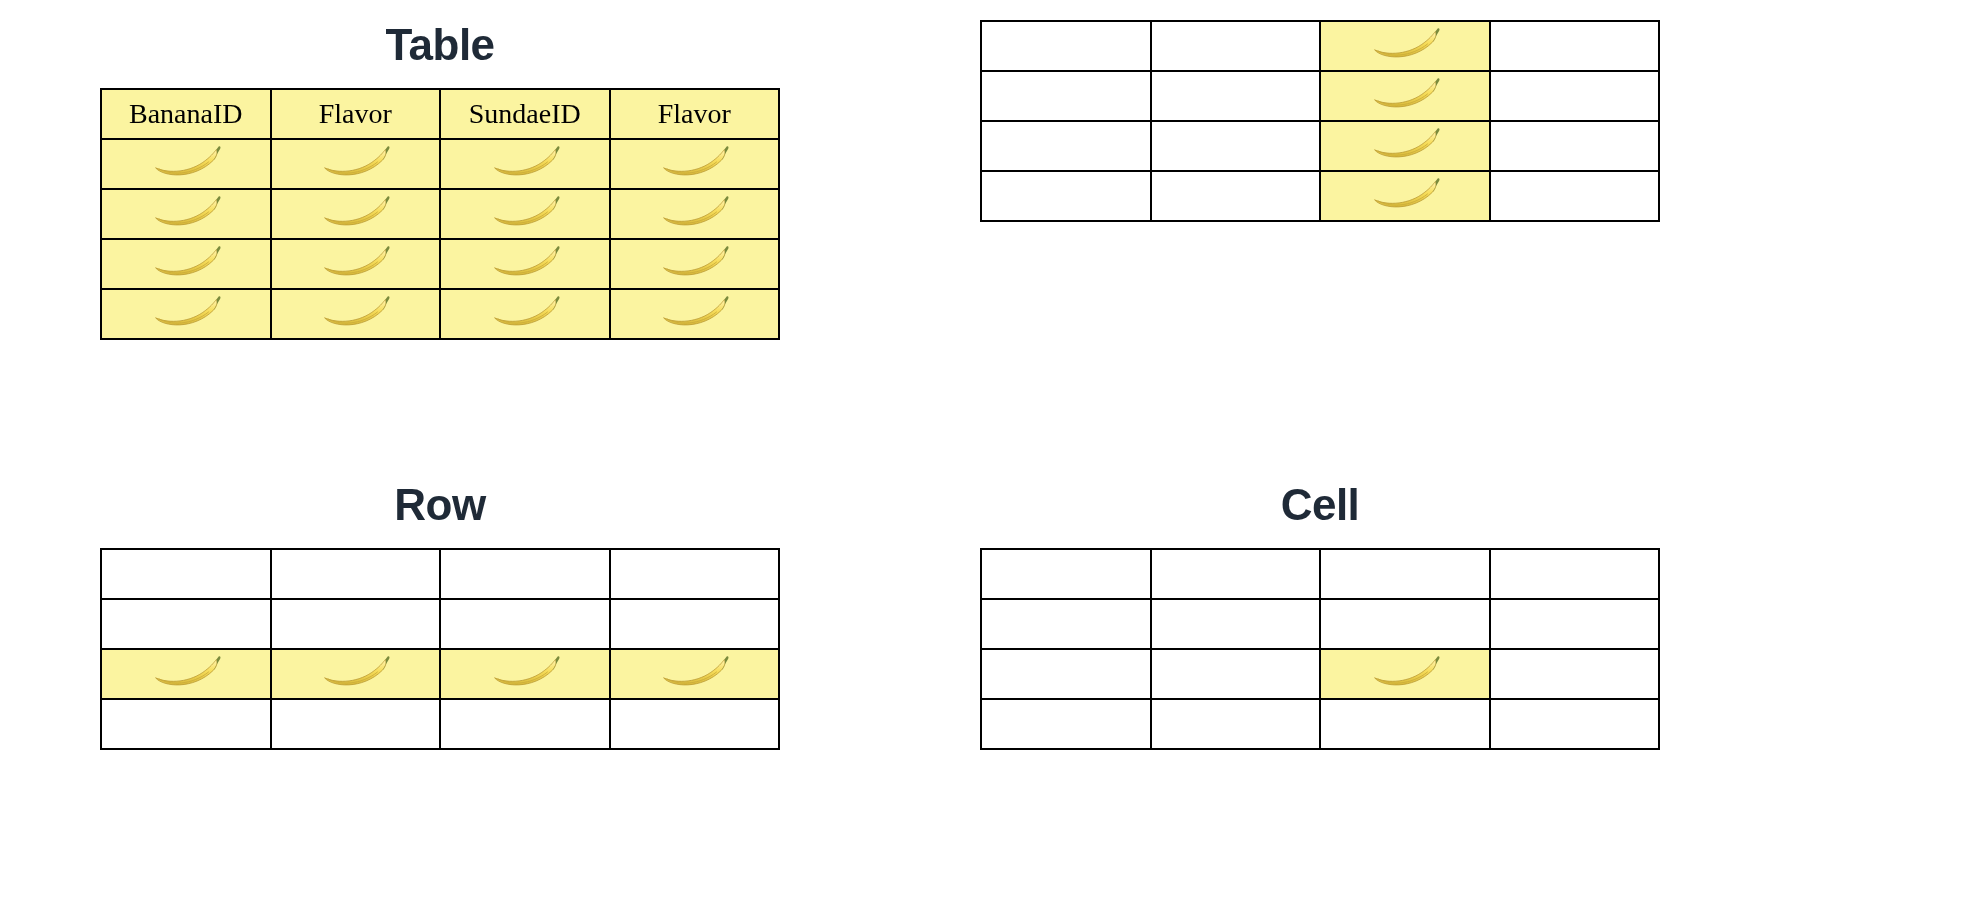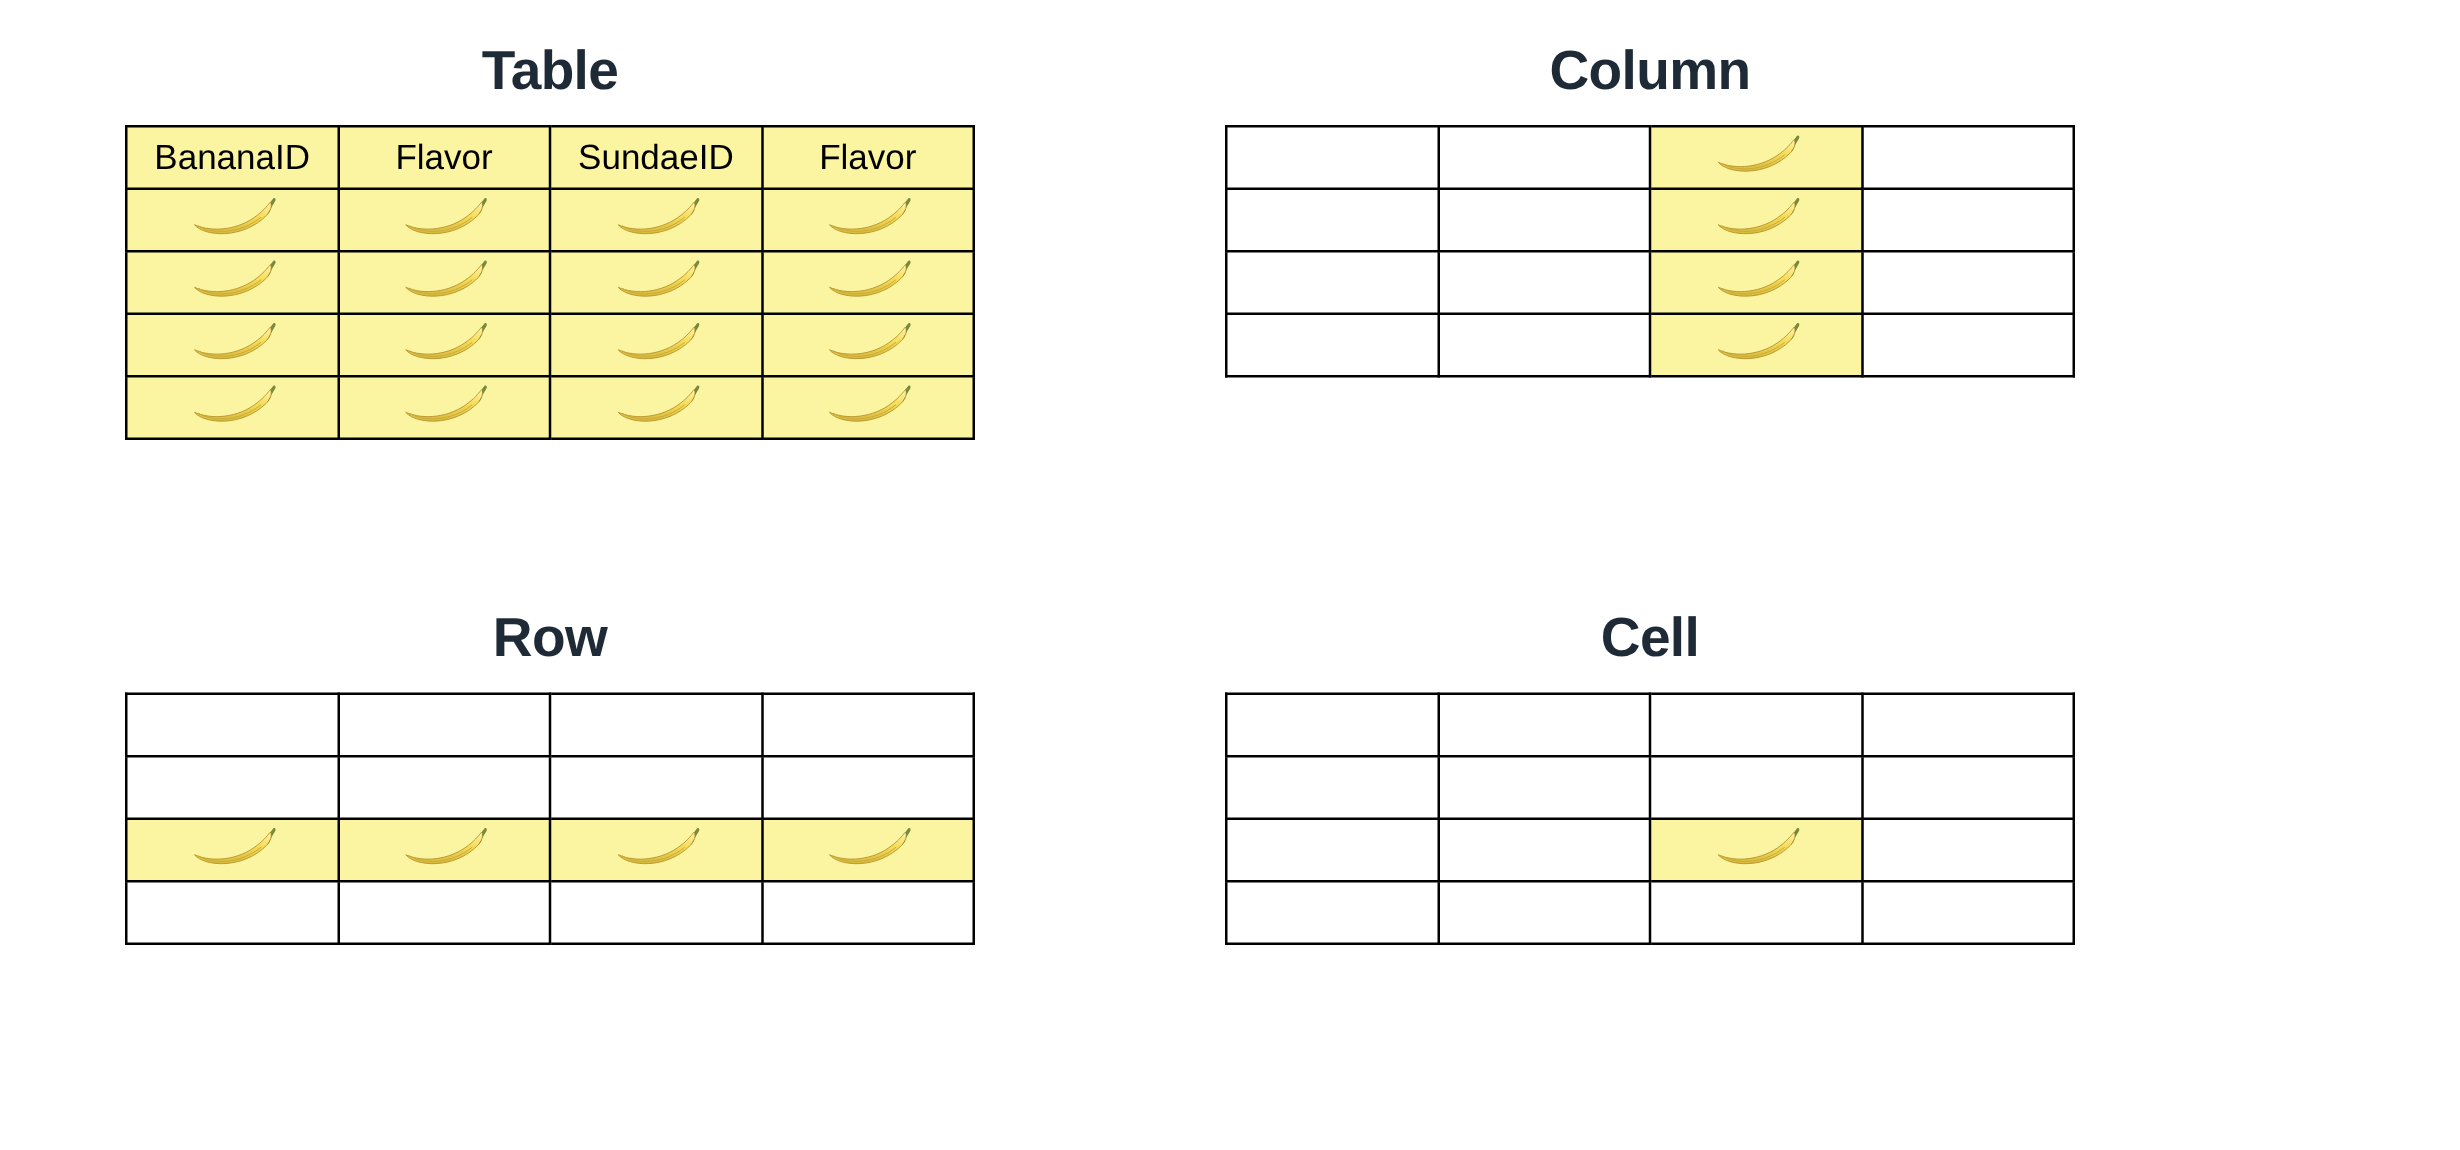--- a/index.html
+++ b/index.html
@@ -1,21 +1,21 @@
 <!DOCTYPE html>
 <html><head>
 <meta charset="utf-8">
 <style>
   html,body{margin:0;padding:0;background:#fff;font-family:-apple-system,BlinkMacSystemFont,"Segoe UI",Helvetica,Arial,sans-serif;}
-  .page{width:1724px;height:920px;box-sizing:border-box;padding:32px 100px 40px 100px;display:grid;grid-template-columns:1fr 1fr;grid-template-rows:1fr 1fr;column-gap:200px;row-gap:60px;}
+  .page{width:1724px;height:920px;box-sizing:border-box;padding:20px 100px 40px 100px;display:grid;grid-template-columns:1fr 1fr;grid-template-rows:1fr 1fr;column-gap:200px;row-gap:60px;}
   .panel{display:flex;flex-direction:column;align-items:center;}
   .panel-title{font-size:44px;font-weight:800;color:#1f2a37;margin:0 0 18px 0;letter-spacing:-0.5px;}
   table.diagram{border-collapse:collapse;table-layout:fixed;width:680px;}
   table.diagram th,table.diagram td{border:2px solid #000;text-align:center;vertical-align:middle;font-weight:400;color:#000;font-size:28px;height:48px;padding:0;}
-  table.diagram th{font-weight:400;}
+  table.diagram th{font-weight:400;font-family:Liberation Serif, serif;}
   td.hl,th.hl{background:#fbf4a0;}
   .banana{display:inline-block;line-height:1;}
   .banana svg{width:78px;height:38px;display:block;}
 </style>
 </head>
 <body>
 
 <div class="page">
 
   <div class="panel">
@@ -226,21 +226,20 @@
   <path d="M10 34 C 20 46, 60 50, 86 24 C 90 20, 92 14, 90 10 C 88 12, 84 18, 76 24 C 56 40, 28 42, 10 34 Z" fill="url(#bg)" stroke="#b8972f" stroke-width="1"></path>
   <path d="M86 24 C 90 20, 92 14, 90 10 L 93 6 C 95 5, 96 7, 95 9 Z" fill="#7a8a3c"></path>
   <path d="M14 35 C 28 44, 58 44, 80 26" fill="none" stroke="#c9a93a" stroke-width="1"></path>
 </svg></span></td>
           </tr>
     </tbody>
       </table>
   </div>
 
   <div class="panel">
-    <h2 class="panel-title">Column</h2>
     <table class="diagram">
       <tbody>
       <tr>
             <td></td>
             <td></td>
             <td class="hl"><span class="banana"><svg viewBox="0 0 100 50" xmlns="http://www.w3.org/2000/svg">
   <defs>
     <linearGradient id="bg" x1="0" y1="0" x2="0" y2="1">
       <stop offset="0%" stop-color="#fff3b0"></stop>
       <stop offset="45%" stop-color="#f7dd5a"></stop>

